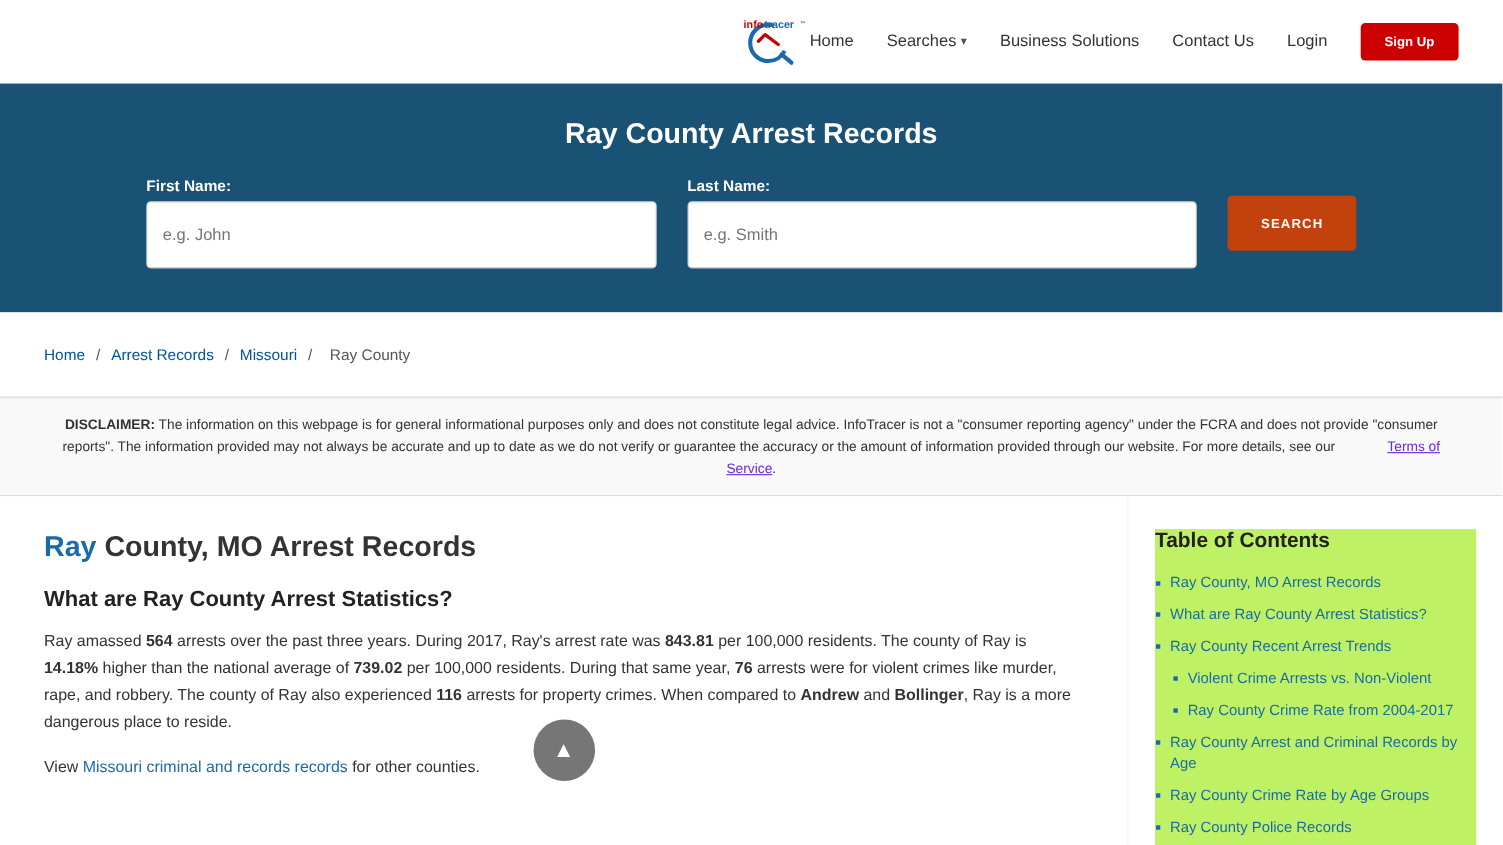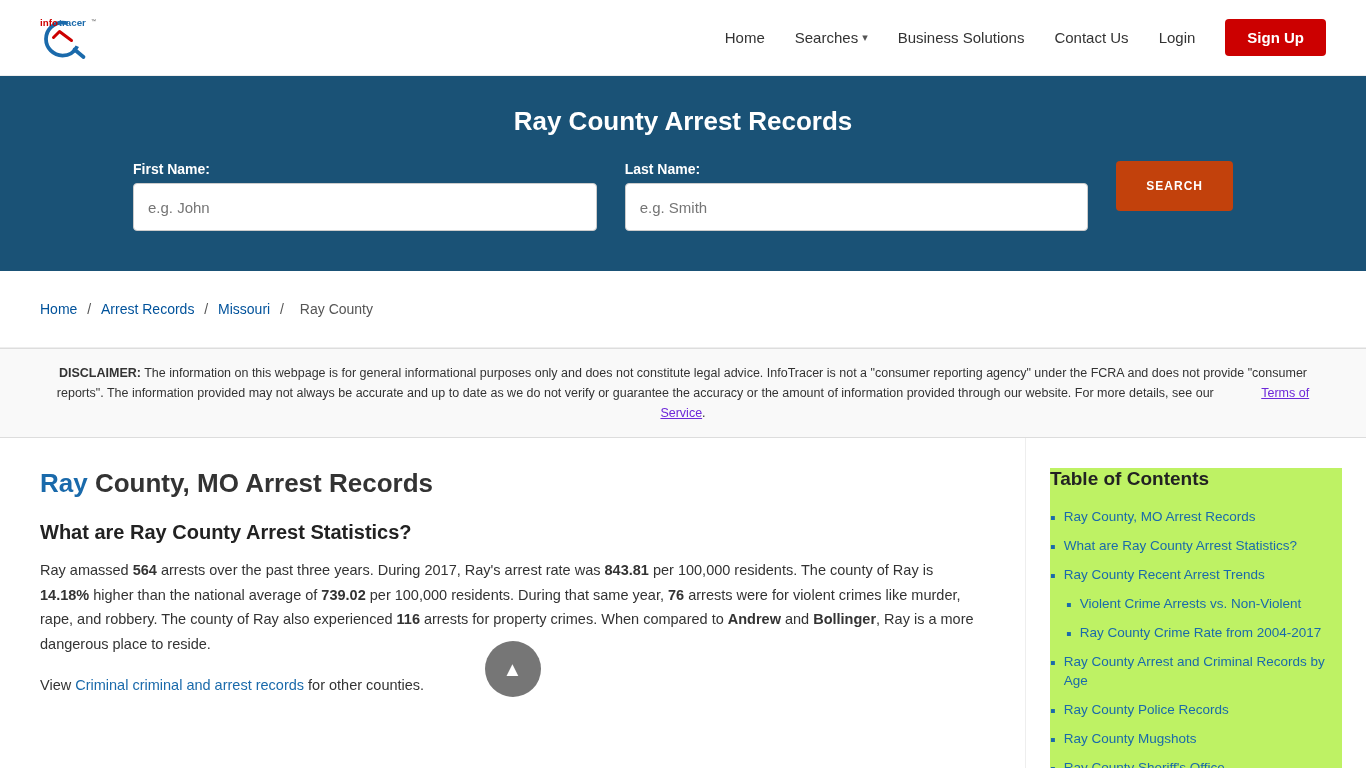--- a/index.html
+++ b/index.html
@@ -2,21 +2,21 @@
 <html><head>
   <meta charset="utf-8">
   <style>
     * { box-sizing: border-box; margin: 0; padding: 0; }
     body { font-family: Arial, sans-serif; font-size: 14px; color: #333; background: #fff; }
 
     
     .header {
       display: flex;
       align-items: center;
-      justify-content: space-between;
+      justify-content: flex-end;
       padding: 10px 40px;
       border-bottom: 1px solid #eee;
       background: #fff;
     }
     .logo-area {
       display: flex;
       align-items: center;
     }
     nav {
       display: flex;
@@ -37,59 +37,59 @@
       color: #333;
       font-size: 15px;
       text-decoration: none;
     }
     .signup-btn {
       background: #cc0000;
       color: #fff;
       padding: 10px 22px;
       border: none;
       border-radius: 4px;
-      font-size: 15px;
+      font-size: 12px;
       font-weight: bold;
       cursor: pointer;
       text-decoration: none;
     }
 
     
     .hero {
       background: #1a5276;
       padding: 30px 28px 40px;
       text-align: center;
     }
     .hero h1 {
       color: #fff;
       font-size: 26px;
       margin-bottom: 24px;
       font-weight: bold;
     }
     .search-form {
       display: flex;
-      align-items: flex-start;
+      align-items: center;
       gap: 28px;
       max-width: 1100px;
       margin: 0 auto;
     }
     .form-group {
       display: flex;
       flex-direction: column;
       align-items: flex-start;
       text-align: left;
     }
     .form-group label {
       color: #fff;
       font-size: 14px;
       margin-bottom: 6px;
       font-weight: bold;
     }
     .form-group input, .form-group select {
-      height: 48px;
+      height: 61px;
       border: 1px solid #ccc;
       border-radius: 4px;
       padding: 0 14px;
       font-size: 15px;
       background: #fff;
     }
     .form-group.first-name { flex: 2; }
     .form-group.last-name { flex: 2; }
     .form-group.state { flex: 2; }
     .form-group input { width: 100%; }
@@ -318,21 +318,21 @@
 
   <div class="content-left">
     <h2>
       <span class="highlight">Ray</span><span> County, MO Arrest Records</span>
     </h2>
     <h3>What are Ray County Arrest Statistics?</h3>
     <p>
       <span>Ray amassed </span><strong>564</strong><span> arrests over the past three years. During 2017, Ray's arrest rate was </span><strong>843.81</strong><span> per 100,000 residents. The county of Ray is </span><strong>14.18%</strong><span> higher than the national average of </span><strong>739.02</strong><span> per 100,000 residents. During that same year, </span><strong>76</strong><span> arrests were for violent crimes like murder, rape, and robbery. The county of Ray also experienced </span><strong>116</strong><span> arrests for property crimes. When compared to </span><strong>Andrew</strong><span> and </span><strong>Bollinger</strong><span>, Ray is a more dangerous place to reside.</span>
     </p>
     <p class="view-link">
-      <span>View </span><a href="#">Criminal criminal and arrest records</a><span> for other counties.</span>
+      <span>View </span><a href="#">Missouri criminal and records records</a><span> for other counties.</span>
     </p>
 
     <div class="relative-wrap" style="display:flex; justify-content:center; margin-top: 30px;">
       <div class="scroll-up"></div>
     </div>
   </div>
 
   <div class="content-right">
     <div class="toc">
       <h3>Table of Contents</h3>
@@ -349,20 +349,23 @@
           <li class="sub">
             <a href="#">Violent Crime Arrests vs. Non-Violent</a>
           </li>
           <li class="sub">
             <a href="#">Ray County Crime Rate from 2004-2017</a>
           </li>
           <li>
             <a href="#">Ray County Arrest and Criminal Records by Age</a>
           </li>
           <li>
+            <a href="#">Ray County Crime Rate by Age Groups</a>
+          </li>
+          <li>
             <a href="#">Ray County Police Records</a>
           </li>
           <li>
             <a href="#">Ray County Mugshots</a>
           </li>
           <li>
             <a href="#">Ray County Sheriff's Office</a>
           </li>
         </ul>
     </div>

